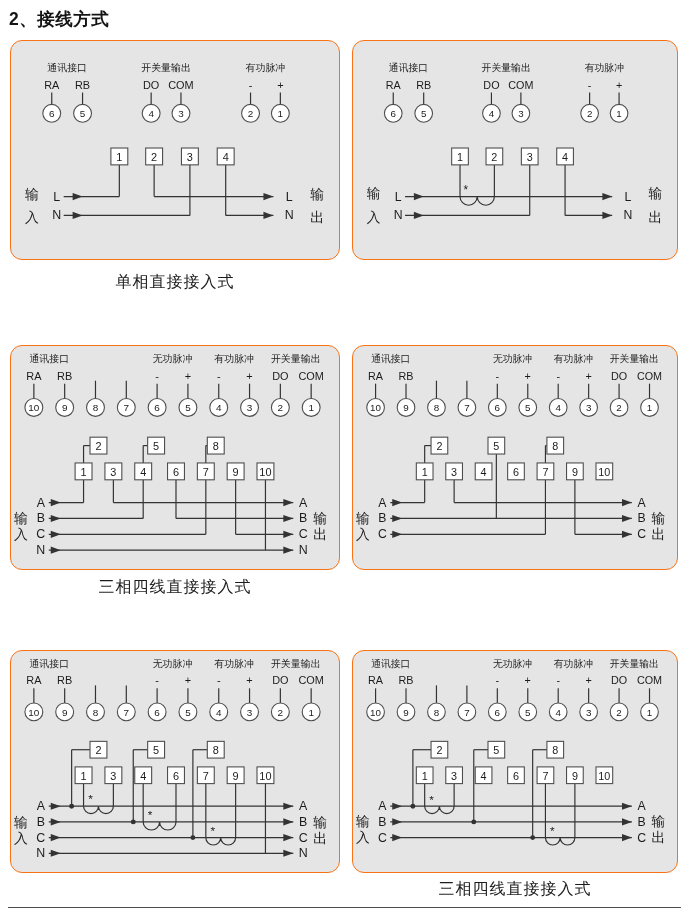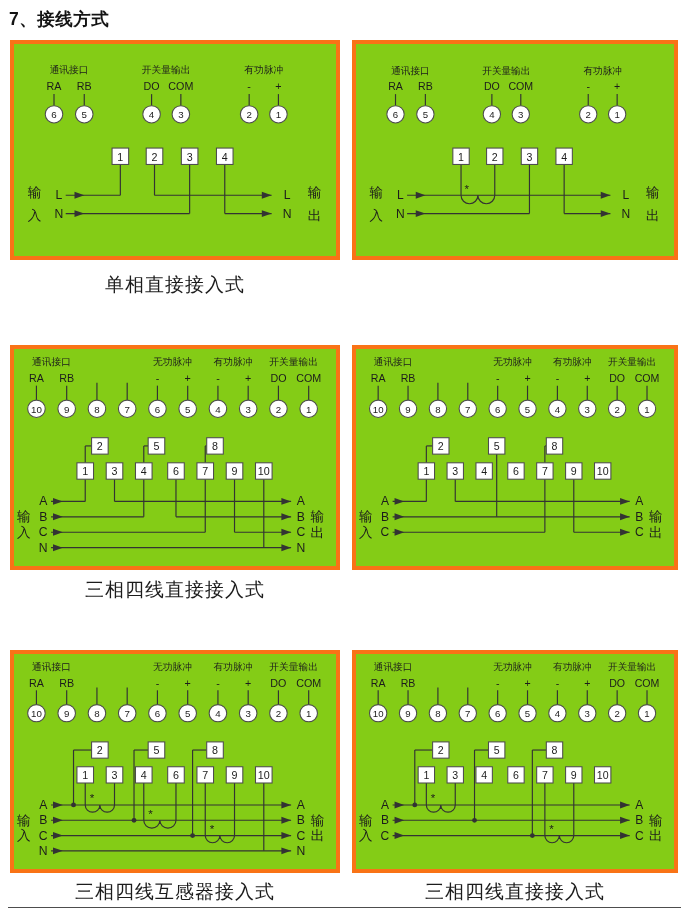--- a/index.html
+++ b/index.html
@@ -5,36 +5,36 @@
   html,body{margin:0;padding:0;background:#ffffff;}
   .page{
     position:relative;width:697px;height:915px;background:#ffffff;overflow:hidden;
     font-family:"Liberation Sans","DejaVu Sans",sans-serif;color:#1c1c1c;
   }
   .title{
     position:absolute;left:9px;top:7px;font-size:17.5px;font-weight:700;
     color:#141414;letter-spacing:.5px;white-space:nowrap;
   }
   .panel{
-    position:absolute;border:4px solid #f97316;border-radius:0;background:#84cc16;
+    position:absolute;border:1px solid #f97316;border-radius:12px;background:#e5e5e5;
     box-sizing:border-box;
   }
   .panel svg{display:block;width:100%;height:100%;}
   .caption{
-    position:absolute;text-align:center;font-size:19px;color:#1c1c1c;
+    position:absolute;text-align:center;font-size:16px;color:#1c1c1c;
     letter-spacing:1px;white-space:nowrap;
   }
   .rule{position:absolute;left:8px;top:907px;width:673px;height:0;border-top:1.5px solid #4d4d4d;}
   text{fill:#1c1c1c;}
 </style>
 </head>
 <body>
 
 <div class="page">
-  <div class="title">7、接线方式</div>
+  <div class="title">2、接线方式</div>
 
   <section class="panel" style="left:10px;top:40px;width:330px;height:220px">
     <svg viewBox="0 0 330 220" preserveAspectRatio="none">
         <text x="56.5" y="27" font-size="10" text-anchor="middle" dominant-baseline="central" fill="#1c1c1c">通讯接口</text>
         <text x="156" y="27" font-size="10" text-anchor="middle" dominant-baseline="central" fill="#1c1c1c">开关量输出</text>
         <text x="256" y="27" font-size="10" text-anchor="middle" dominant-baseline="central" fill="#1c1c1c">有功脉冲</text>
         <text x="41" y="44" font-size="11" text-anchor="middle" dominant-baseline="central" fill="#1c1c1c">RA</text>
         <line x1="41" y1="52" x2="41" y2="64" stroke="#333333" stroke-width="1.2"></line>
         <text x="72" y="44" font-size="11" text-anchor="middle" dominant-baseline="central" fill="#1c1c1c">RB</text>
         <line x1="72" y1="52" x2="72" y2="64" stroke="#333333" stroke-width="1.2"></line>
@@ -572,17 +572,16 @@
         <text x="302" y="62.5" font-size="10" text-anchor="middle" dominant-baseline="central" fill="#1c1c1c">1</text>
         <text x="10" y="174" font-size="14" text-anchor="middle" dominant-baseline="central" fill="#1c1c1c">输</text>
         <text x="10" y="190" font-size="14" text-anchor="middle" dominant-baseline="central" fill="#1c1c1c">入</text>
         <text x="311" y="174" font-size="14" text-anchor="middle" dominant-baseline="central" fill="#1c1c1c">输</text>
         <text x="311" y="190" font-size="14" text-anchor="middle" dominant-baseline="central" fill="#1c1c1c">出</text>
       </svg>
   </section>
 
   <div class="caption" style="left:10px;top:272px;width:330px">单相直接接入式</div>
   <div class="caption" style="left:10px;top:577px;width:330px">三相四线直接接入式</div>
-  <div class="caption" style="left:10px;top:879px;width:330px">三相四线互感器接入式</div>
   <div class="caption" style="left:352px;top:879px;width:326px">三相四线直接接入式</div>
 
   <div class="rule"></div>
 </div>
 
 </body></html>

